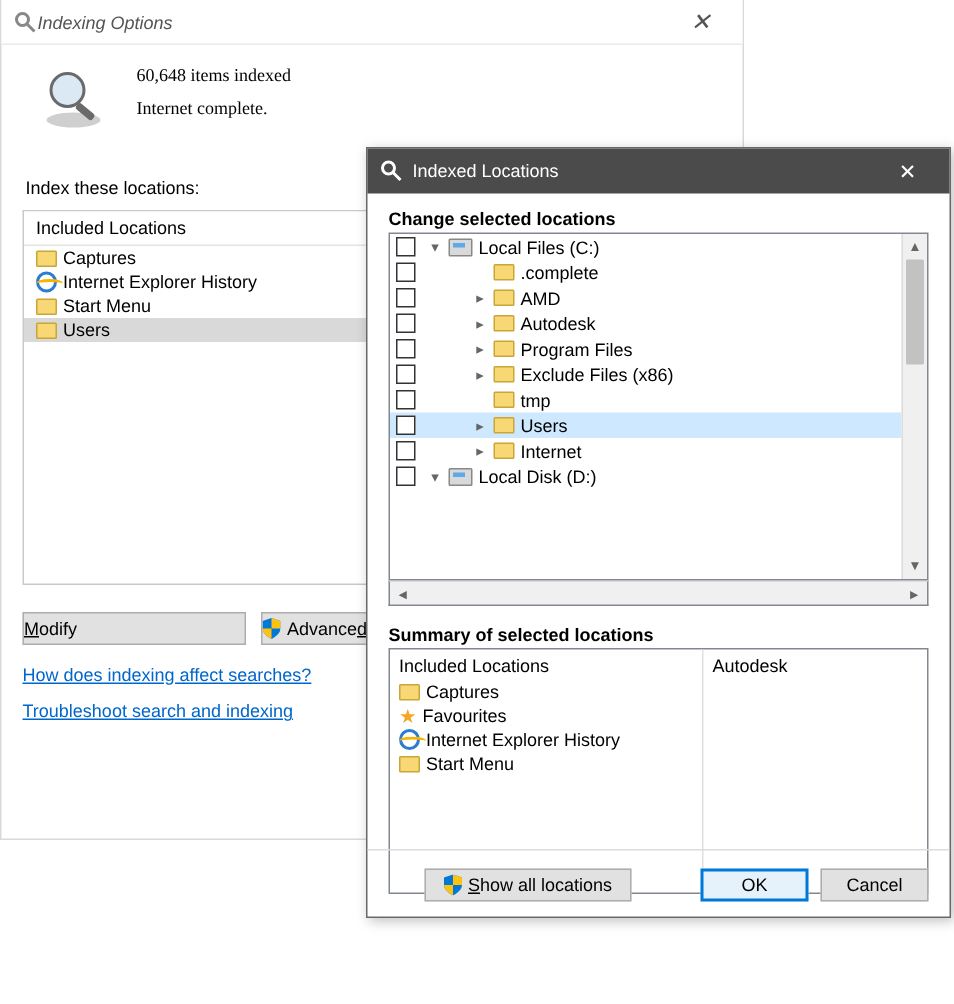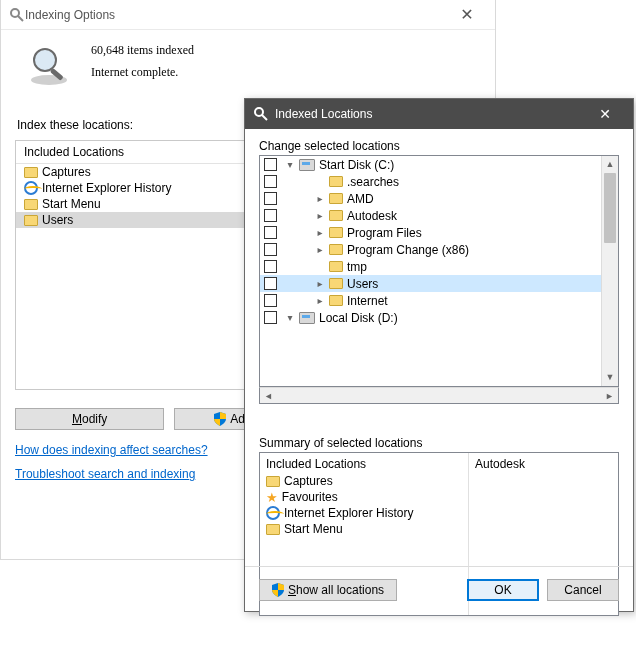--- a/index.html
+++ b/index.html
@@ -23,20 +23,21 @@
     border-top: none;
     background: #fff;
   }
   .win-options .titlebar {
     height: 30px;
     display: flex;
     align-items: center;
     padding: 0 8px;
     background: #fff;
     border-bottom: 1px solid #eaeaea;
+    font-style: italic;
   }
   .win-options .titlebar .title { flex: 1; color: #555; }
   .win-options .titlebar .close {
     width: 40px; text-align: center; color: #555; font-size: 16px;
   }
   .mag-icon {
     width: 48px; height: 48px; display: flex; align-items: flex-end; justify-content: center;
     margin-right: 8px;
   }
   .info-block { display: flex; padding: 10px 14px 6px 24px; font-family: Liberation Serif, serif; }
@@ -74,21 +75,21 @@
     width: 18px; height: 4px; border-top: 2px solid #f7b500;
     border-radius: 50%;
   }
   .star-icon { color: #f5a623; font-size: 13px; line-height: 1; }
   .buttons-row {
     display: flex; gap: 10px; margin: 18px 14px 8px 14px;
   }
   .win-button {
     flex: 1; height: 22px; background: #e1e1e1;
     border: 1px solid #adadad; display: flex;
-    align-items: center; justify-content: center; gap: 4px;
+    align-items: center; gap: 4px;
     font-size: 12px;
   }
   .shield {
     width: 12px; height: 14px; display: inline-block;
   }
   .link { color: #0066cc; text-decoration: underline; padding: 2px 0; }
   .links-block { margin: 4px 14px; line-height: 1.7; }
   .u { text-decoration: underline; }
 
   
@@ -102,21 +103,21 @@
   }
   .dark-titlebar {
     height: 30px; background: #4b4b4b; color: #fff;
     display: flex; align-items: center; padding: 0 8px;
   }
   .dark-titlebar .title { flex: 1; padding-left: 6px; }
   .dark-titlebar .close { width: 40px; text-align: center; font-size: 14px; }
   .group {
     margin: 10px 14px 6px 14px;
   }
-  .group-label { margin-bottom: 2px; }
+  .group-label { margin-bottom: 2px; font-weight: bold; }
   .tree-box {
     border: 1px solid #828790; height: 232px;
     display: flex; background: #fff;
     position: relative;
   }
   .tree-scroll {
     flex: 1; overflow: hidden;
   }
   .tree-row {
     display: flex; align-items: center; height: 17px;
@@ -162,21 +163,21 @@
   }
   .summary-col {
     flex: 1; padding: 4px 6px;
   }
   .summary-col + .summary-col { border-left: 1px solid #e0e0e0; flex: 0 0 150px; }
   .summary-col .hdr { padding-bottom: 2px; }
   .sum-row { display: flex; align-items: center; gap: 4px; height: 16px; }
 
   .bottom-buttons {
     position: absolute; bottom: 10px; left: 14px; right: 14px;
-    display: flex; align-items: center;
+    display: flex; align-items: center; padding-left: 24px;
   }
   .btn {
     height: 22px; padding: 0 12px; background: #e1e1e1;
     border: 1px solid #adadad; display: flex;
     align-items: center; justify-content: center; gap: 4px;
     font-size: 12px; min-width: 72px;
   }
   .btn.primary { border: 2px solid #0078d7; background: #e5f1fb; }
   .gap { flex: 1; }
   .sep-bottom {
@@ -270,28 +271,28 @@
 
   <div class="group">
     <div class="group-label">Change selected locations</div>
     <div class="tree-box">
       <div class="tree-scroll" id="tree-rows">
           <div class="tree-row">
             <span class="chk"></span>
             <span style="display:inline-block;width:0px"></span>
             <span class="expander">▾</span>
             <span class="disk-icon"></span>
-            <span>Start Disk (C:)</span>
+            <span>Local Files (C:)</span>
           </div>
           <div class="tree-row">
             <span class="chk"></span>
             <span style="display:inline-block;width:30px"></span>
             <span class="spacer-exp"></span>
             <span class="folder-icon"></span>
-            <span>.searches</span>
+            <span>.complete</span>
           </div>
           <div class="tree-row">
             <span class="chk"></span>
             <span style="display:inline-block;width:30px"></span>
             <span class="expander">▸</span>
             <span class="folder-icon"></span>
             <span>AMD</span>
           </div>
           <div class="tree-row">
             <span class="chk"></span>
@@ -305,21 +306,21 @@
             <span style="display:inline-block;width:30px"></span>
             <span class="expander">▸</span>
             <span class="folder-icon"></span>
             <span>Program Files</span>
           </div>
           <div class="tree-row">
             <span class="chk"></span>
             <span style="display:inline-block;width:30px"></span>
             <span class="expander">▸</span>
             <span class="folder-icon"></span>
-            <span>Program Change (x86)</span>
+            <span>Exclude Files (x86)</span>
           </div>
           <div class="tree-row">
             <span class="chk"></span>
             <span style="display:inline-block;width:30px"></span>
             <span class="spacer-exp"></span>
             <span class="folder-icon"></span>
             <span>tmp</span>
           </div>
           <div class="tree-row selected">
             <span class="chk"></span>
@@ -350,21 +351,21 @@
         <div class="arrow">▼</div>
       </div>
     </div>
     <div class="hscroll">
       <div class="arrow">◄</div>
       <div class="track"></div>
       <div class="arrow">►</div>
     </div>
   </div>
 
-  <div class="group" style="margin-top:32px">
+  <div class="group" style="margin-top:12px">
     <div class="group-label">Summary of selected locations</div>
     <div class="summary-box">
       <div class="summary-col">
         <div class="hdr">Included Locations</div>
         <div id="summary-rows">
             <div class="sum-row">
               <span class="folder-icon"></span>
               <span>Captures</span>
             </div>
             <div class="sum-row">

